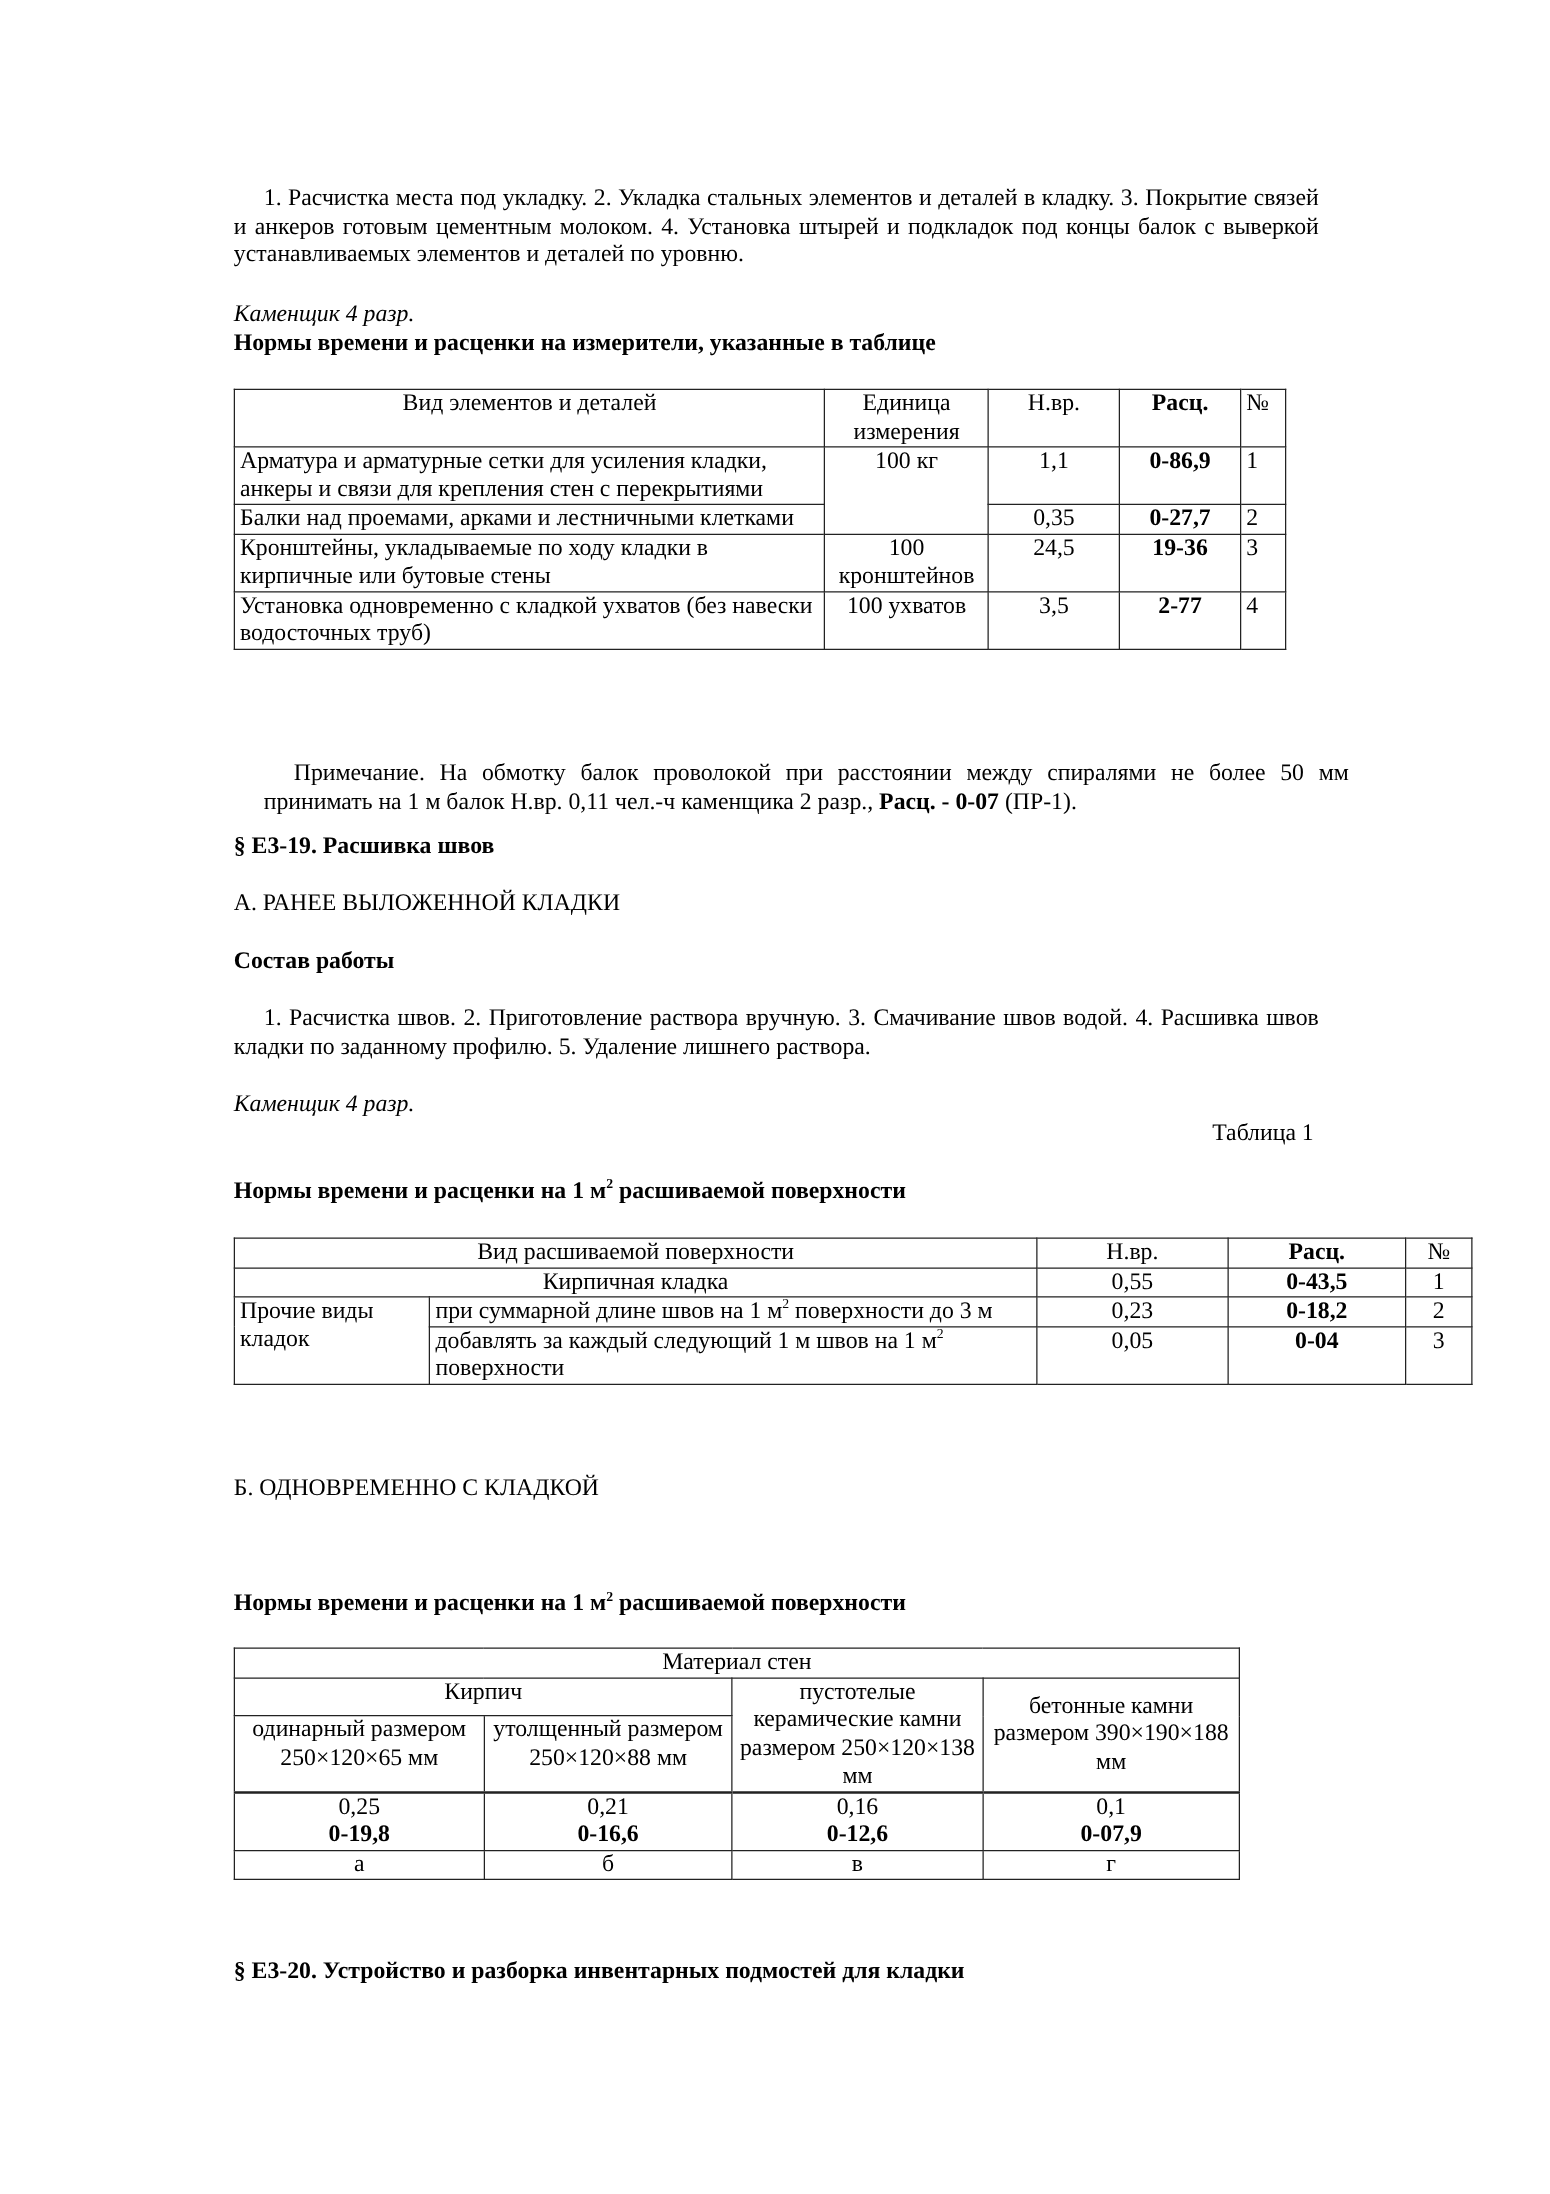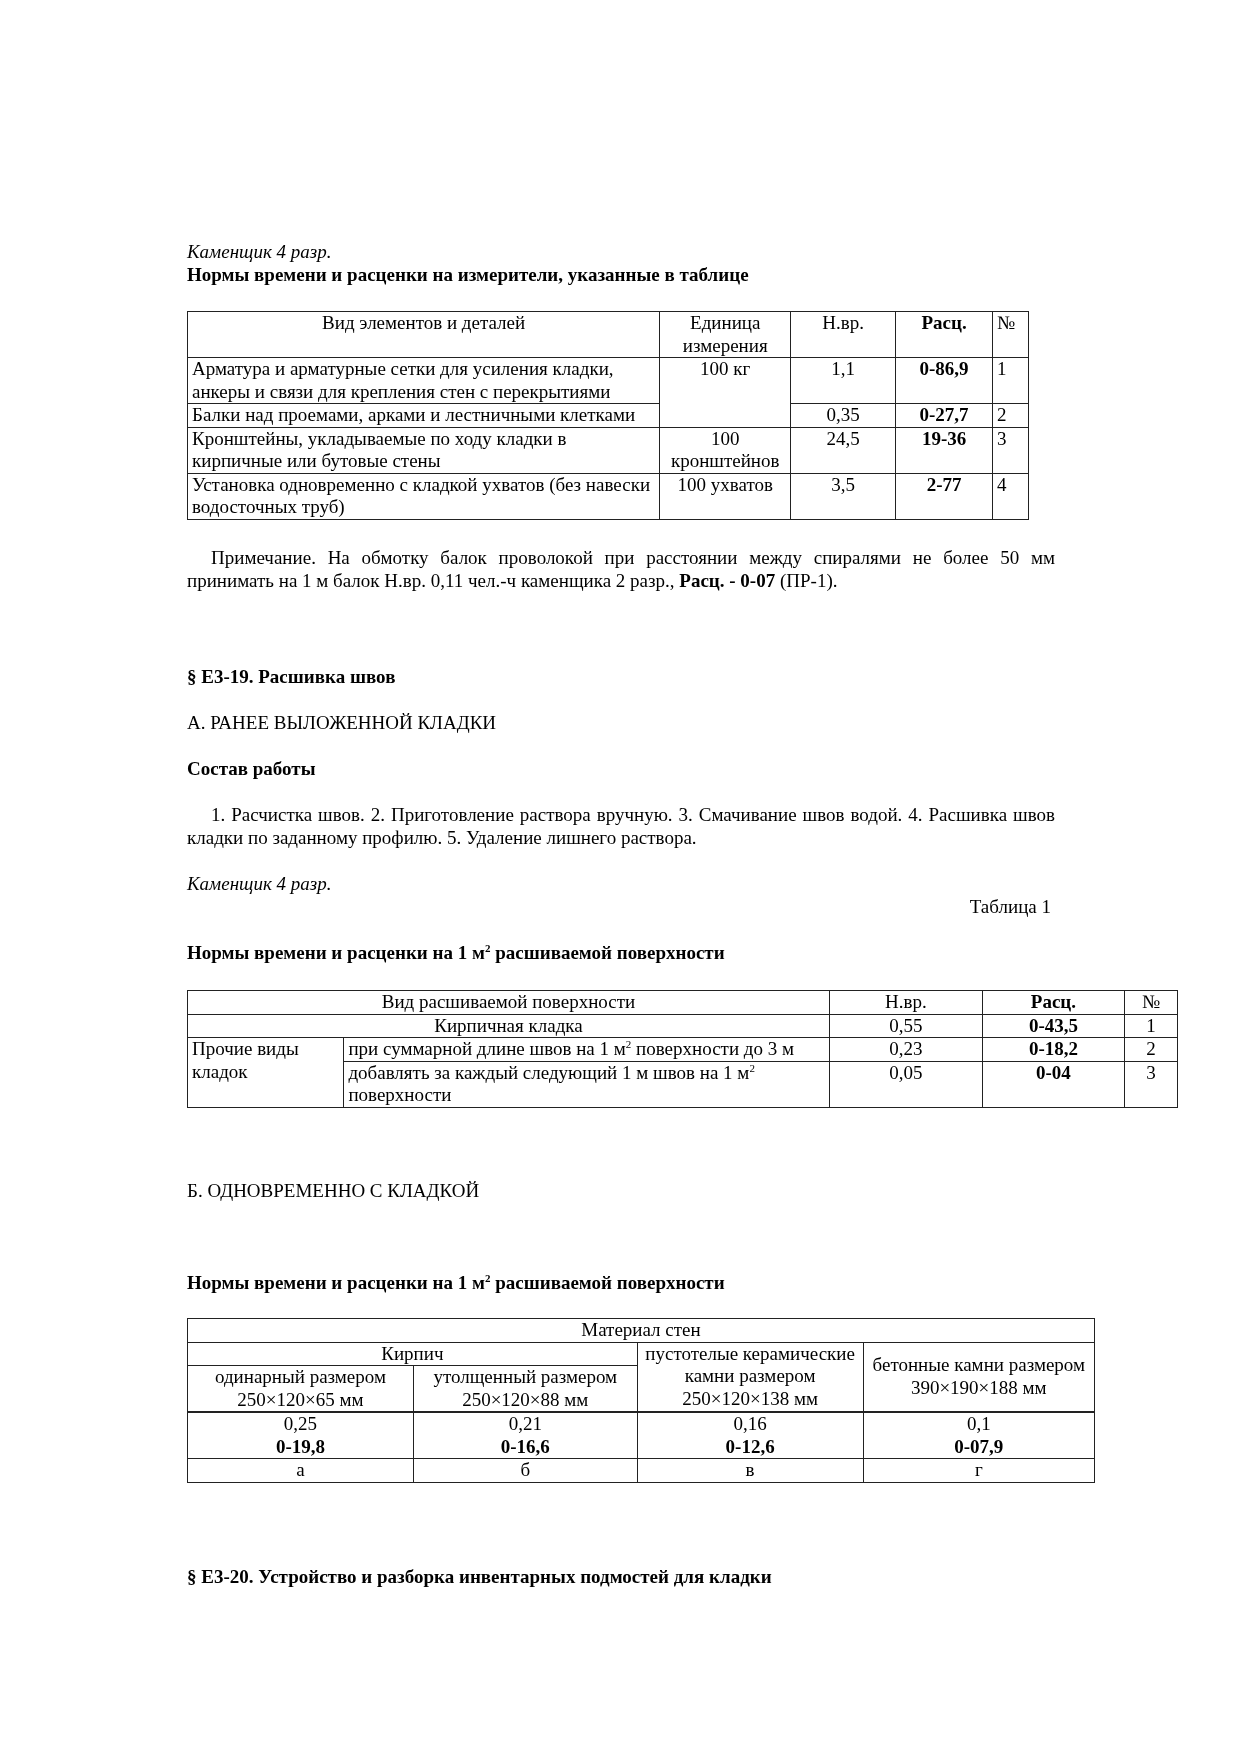--- a/index.html
+++ b/index.html
@@ -16,20 +16,21 @@
   td { border: 1.6px solid #222; vertical-align: top; padding: 0 4px; line-height: 22.5px; }
   td.c { text-align: center; }
   sup { font-size: 11px; line-height: 0; vertical-align: super; }
   .u { }
 </style>
 </head>
 <body>
 
 <div class="page">
 
+  <div class="para ind" style="top:148px;">1. Расчистка места под укладку. 2. Укладка стальных элементов и деталей в кладку. 3. Покрытие связей и анкеров готовым цементным молоком. 4. Установка штырей и подкладок под концы балок с выверкой устанавливаемых элементов и деталей по уровню.</div>
 
   <div class="center i" style="top:241px;">Каменщик 4 разр.</div>
   <div class="center b" style="top:264px;">Нормы времени и расценки на измерители, указанные в таблице</div>
 
   <table style="left:187px; top:311px; width:842px;">
     <colgroup>
         <col style="width:473px">
         <col style="width:131px">
         <col style="width:105px">
         <col style="width:97px">
@@ -66,21 +67,21 @@
     <tr>
       <td>Установка одновременно с кладкой ухватов (без навески водосточных труб)</td>
       <td class="c">100 ухватов</td>
       <td class="c">3,5</td>
       <td class="c b">2-77</td>
       <td>4</td>
     </tr>
   </tbody>
     </table>
 
-  <div class="para ind" style="top:547px;"><span>Примечание. На обмотку балок проволокой при расстоянии между спиралями не более 50 мм принимать на 1 м балок Н.вр. 0,11 чел.-ч каменщика 2 разр., </span><b>Расц. - 0-07</b><span> (ПР-1).</span></div>
+  <div class="para ind" style="top:608px;margin-left:24px;"><span>Примечание. На обмотку балок проволокой при расстоянии между спиралями не более 50 мм принимать на 1 м балок Н.вр. 0,11 чел.-ч каменщика 2 разр., </span><b>Расц. - 0-07</b><span> (ПР-1).</span></div>
 
   <div class="center b" style="top:666px;">§ Е3-19. Расшивка швов</div>
   <div class="center" style="top:712px;">А. РАНЕЕ ВЫЛОЖЕННОЙ КЛАДКИ</div>
   <div class="center b" style="top:758px;">Состав работы</div>
   <div class="para ind" style="top:804px;">1. Расчистка швов. 2. Приготовление раствора вручную. 3. Смачивание швов водой. 4. Расшивка швов кладки по заданному профилю. 5. Удаление лишнего раствора.</div>
   <div class="center i" style="top:873px;">Каменщик 4 разр.</div>
   <div class="right" style="top:896px;">Таблица 1</div>
 
   <div class="center b" style="top:942px;"><span>Нормы времени и расценки на 1 м</span><sup>2</sup><span> расшиваемой поверхности</span></div>
 
@@ -117,21 +118,21 @@
       <td class="c">0,05</td>
       <td class="c b">0-04</td>
       <td class="c">3</td>
     </tr>
   </tbody>
     </table>
 
   <div class="center" style="top:1180px;">Б. ОДНОВРЕМЕННО С КЛАДКОЙ</div>
   <div class="center b" style="top:1272px;"><span>Нормы времени и расценки на 1 м</span><sup>2</sup><span> расшиваемой поверхности</span></div>
 
-  <table style="left:187px; top:1318px; width:908px;">
+  <table style="left:187px; top:1318px; width:805px;">
     <colgroup>
         <col style="width:206px">
         <col style="width:204px">
         <col style="width:206px">
         <col style="width:211px">
       </colgroup>
     <tbody>
         <tr>
       <td class="c" colspan="4">Материал стен</td>
     </tr>

